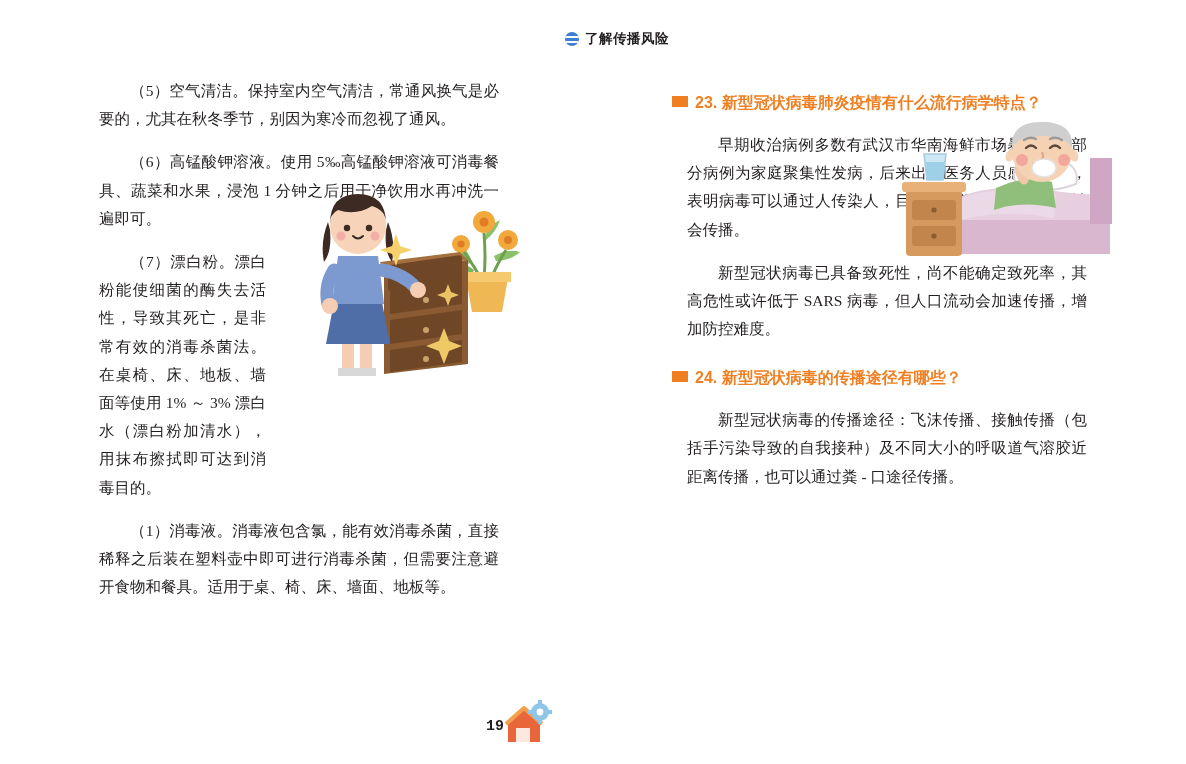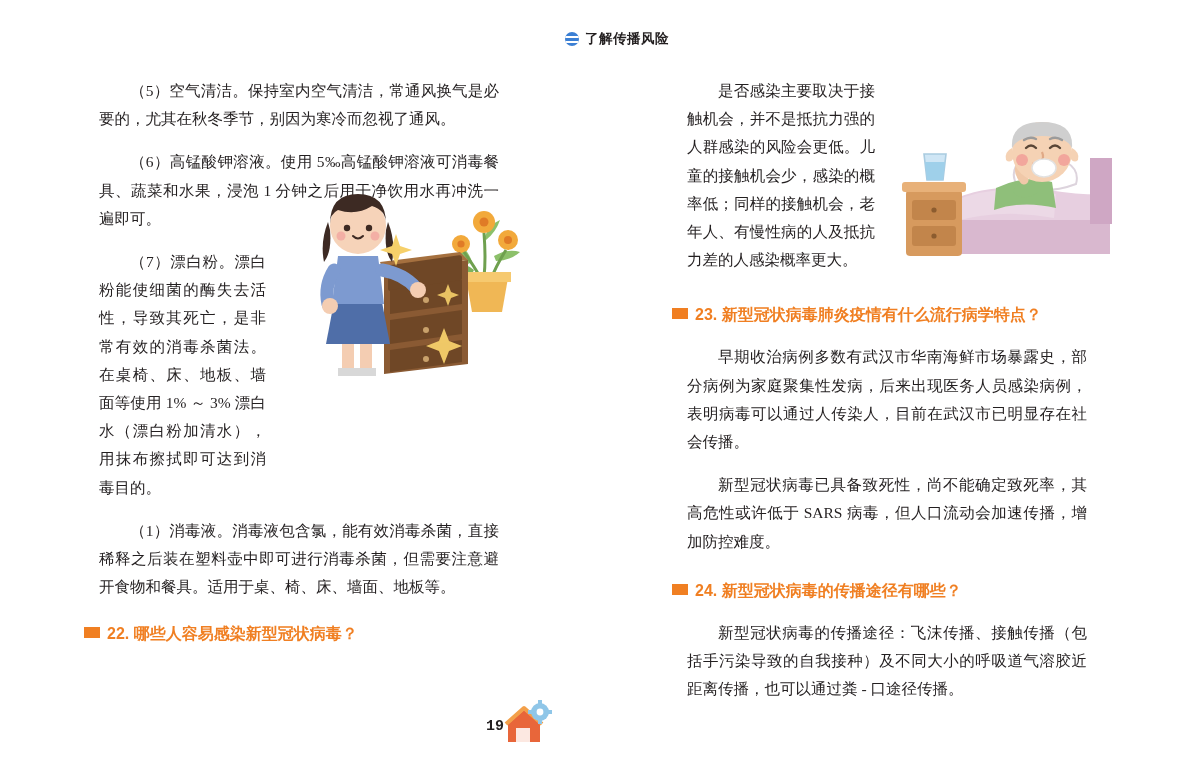--- a/index.html
+++ b/index.html
@@ -167,23 +167,20 @@
   <div class="page page-left">
 
     <p class="body">（5）空气清洁。保持室内空气清洁，常通风换气是必要的，尤其在秋冬季节，别因为寒冷而忽视了通风。</p>
     <p class="body">（6）高锰酸钾溶液。使用 5‰高锰酸钾溶液可消毒餐具、蔬菜和水果，浸泡 1 分钟之后用干净饮用水再冲洗一遍即可。</p>
 
     <div class="wrap-right"></div>
     <p class="body">（7）漂白粉。漂白粉能使细菌的酶失去活性，导致其死亡，是非常有效的消毒杀菌法。在桌椅、床、地板、墙面等使用 1% ～ 3% 漂白水（漂白粉加清水），用抹布擦拭即可达到消毒目的。</p>
 
     <p class="body">（1）消毒液。消毒液包含氯，能有效消毒杀菌，直接稀释之后装在塑料壶中即可进行消毒杀菌，但需要注意避开食物和餐具。适用于桌、椅、床、墙面、地板等。</p>
 
-    <h2 class="qhead">
-      <span class="marker"></span><span>22.</span> <span>哪些人容易感染新型冠状病毒？</span>
-    </h2>
 
   </div>
 
   <div class="illus-left">
     <svg width="240" height="212" viewBox="0 0 240 212">
 
       <g>
         <path d="M186 60 q6 -14 16 -18 q-4 12 -14 20 z" fill="#8cc06a"></path>
         <path d="M196 78 q14 -8 26 -4 q-10 9 -24 9 z" fill="#8cc06a"></path>
         <path d="M170 86 q-12 -10 -12 -22 q12 7 16 20 z" fill="#8cc06a"></path>
@@ -245,23 +242,20 @@
         <circle cx="43" cy="58" r="4.5" fill="#f2a6a0" opacity="0.8"></circle>
         <circle cx="77" cy="58" r="4.5" fill="#f2a6a0" opacity="0.8"></circle>
         <path d="M55 58 q5 5 10 0" stroke="#3d2a23" stroke-width="2" fill="none" stroke-linecap="round"></path>
       </g>
 
       <path d="M98 56 l4 12 l12 4 l-12 4 l-4 12 l-4 -12 l-12 -4 l12 -4 z" fill="#f6d06a"></path>
     </svg>
   </div>
 
   <div class="page page-right">
-    <div style="width:218px;">
-      <p class="body">是否感染主要取决于接触机会，并不是抵抗力强的人群感染的风险会更低。儿童的接触机会少，感染的概率低；同样的接触机会，老年人、有慢性病的人及抵抗力差的人感染概率更大。</p>
-    </div>
 
     <h2 class="qhead" style="margin-top:28px;">
       <span class="marker"></span><span>23.</span> <span>新型冠状病毒肺炎疫情有什么流行病学特点？</span>
     </h2>
 
     <p class="body">早期收治病例多数有武汉市华南海鲜市场暴露史，部分病例为家庭聚集性发病，后来出现医务人员感染病例，表明病毒可以通过人传染人，目前在武汉市已明显存在社会传播。</p>
     <p class="body">新型冠状病毒已具备致死性，尚不能确定致死率，其高危性或许低于 SARS 病毒，但人口流动会加速传播，增加防控难度。</p>
 
     <h2 class="qhead" style="margin-top:22px;">
       <span class="marker"></span><span>24.</span> <span>新型冠状病毒的传播途径有哪些？</span>

